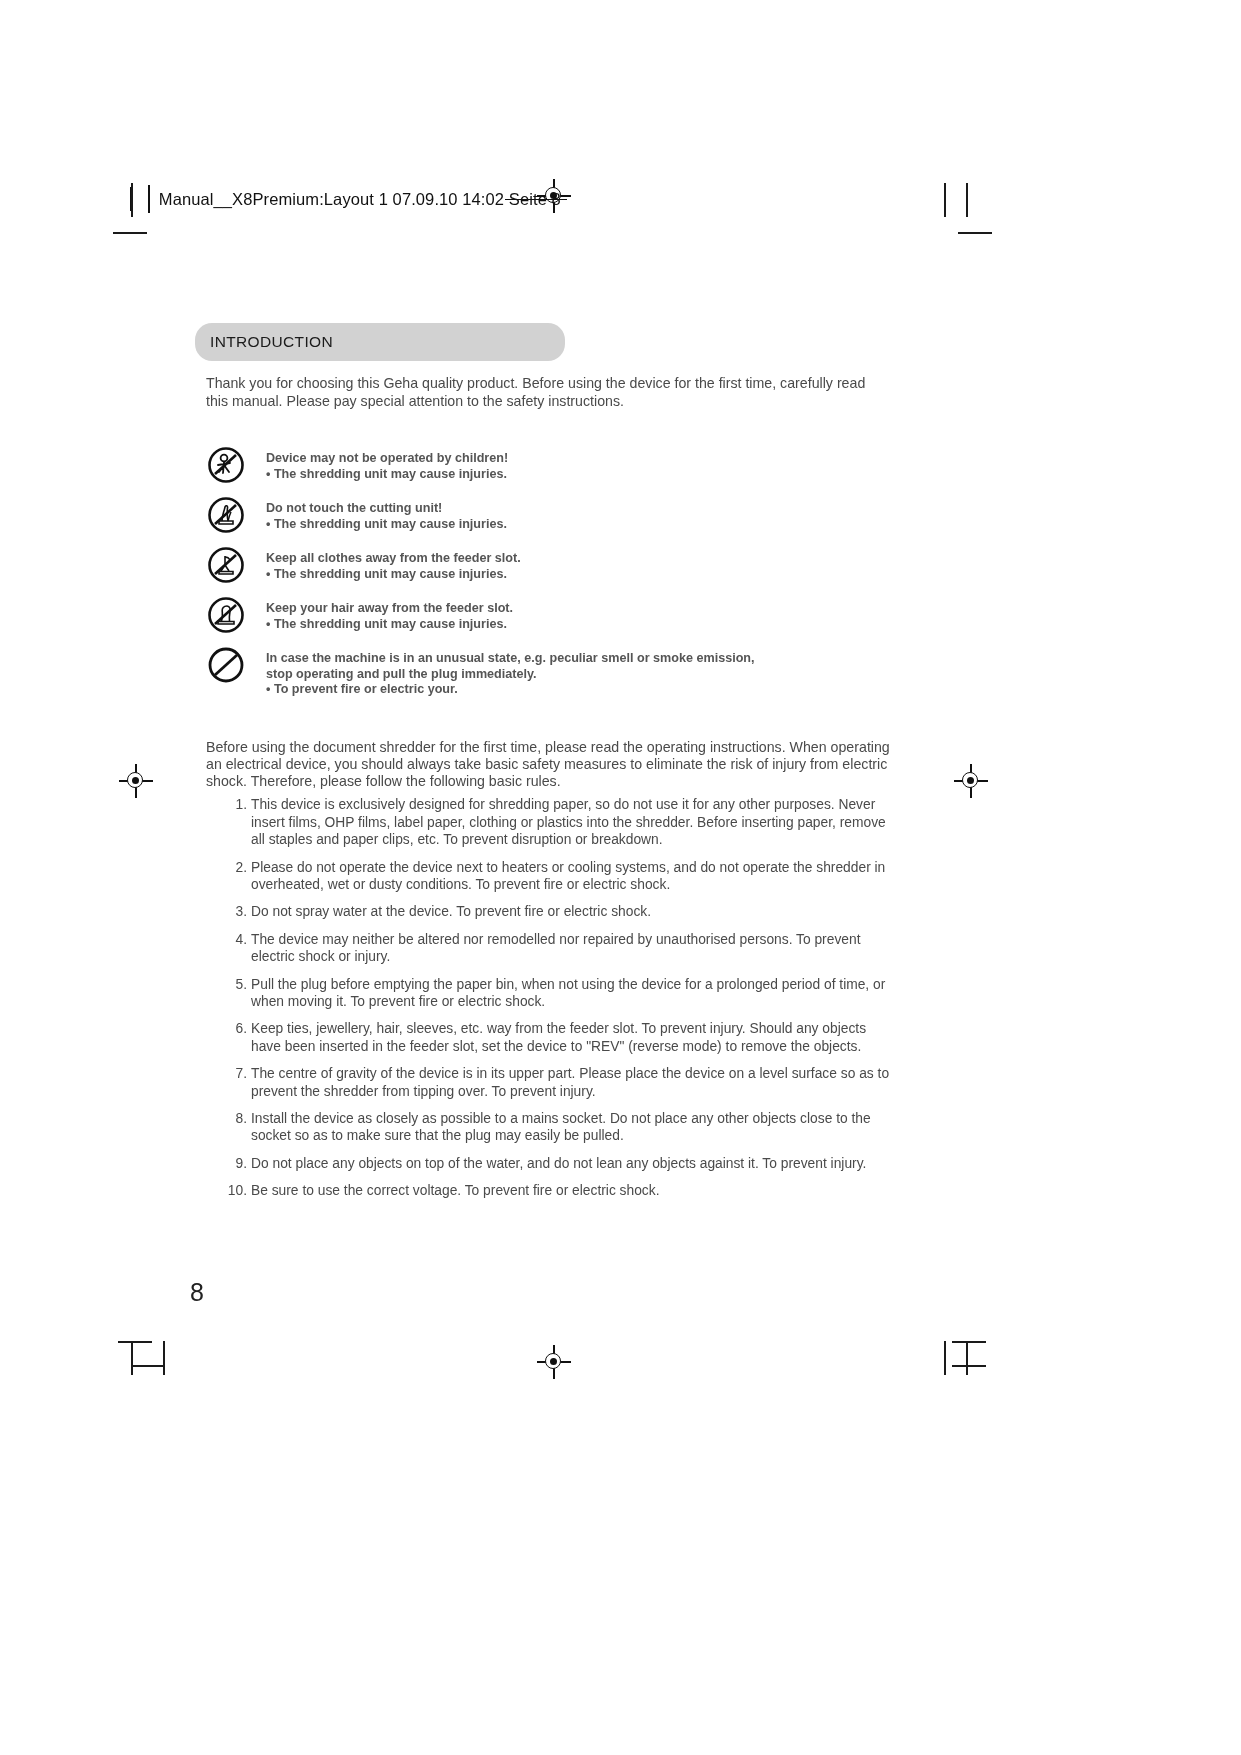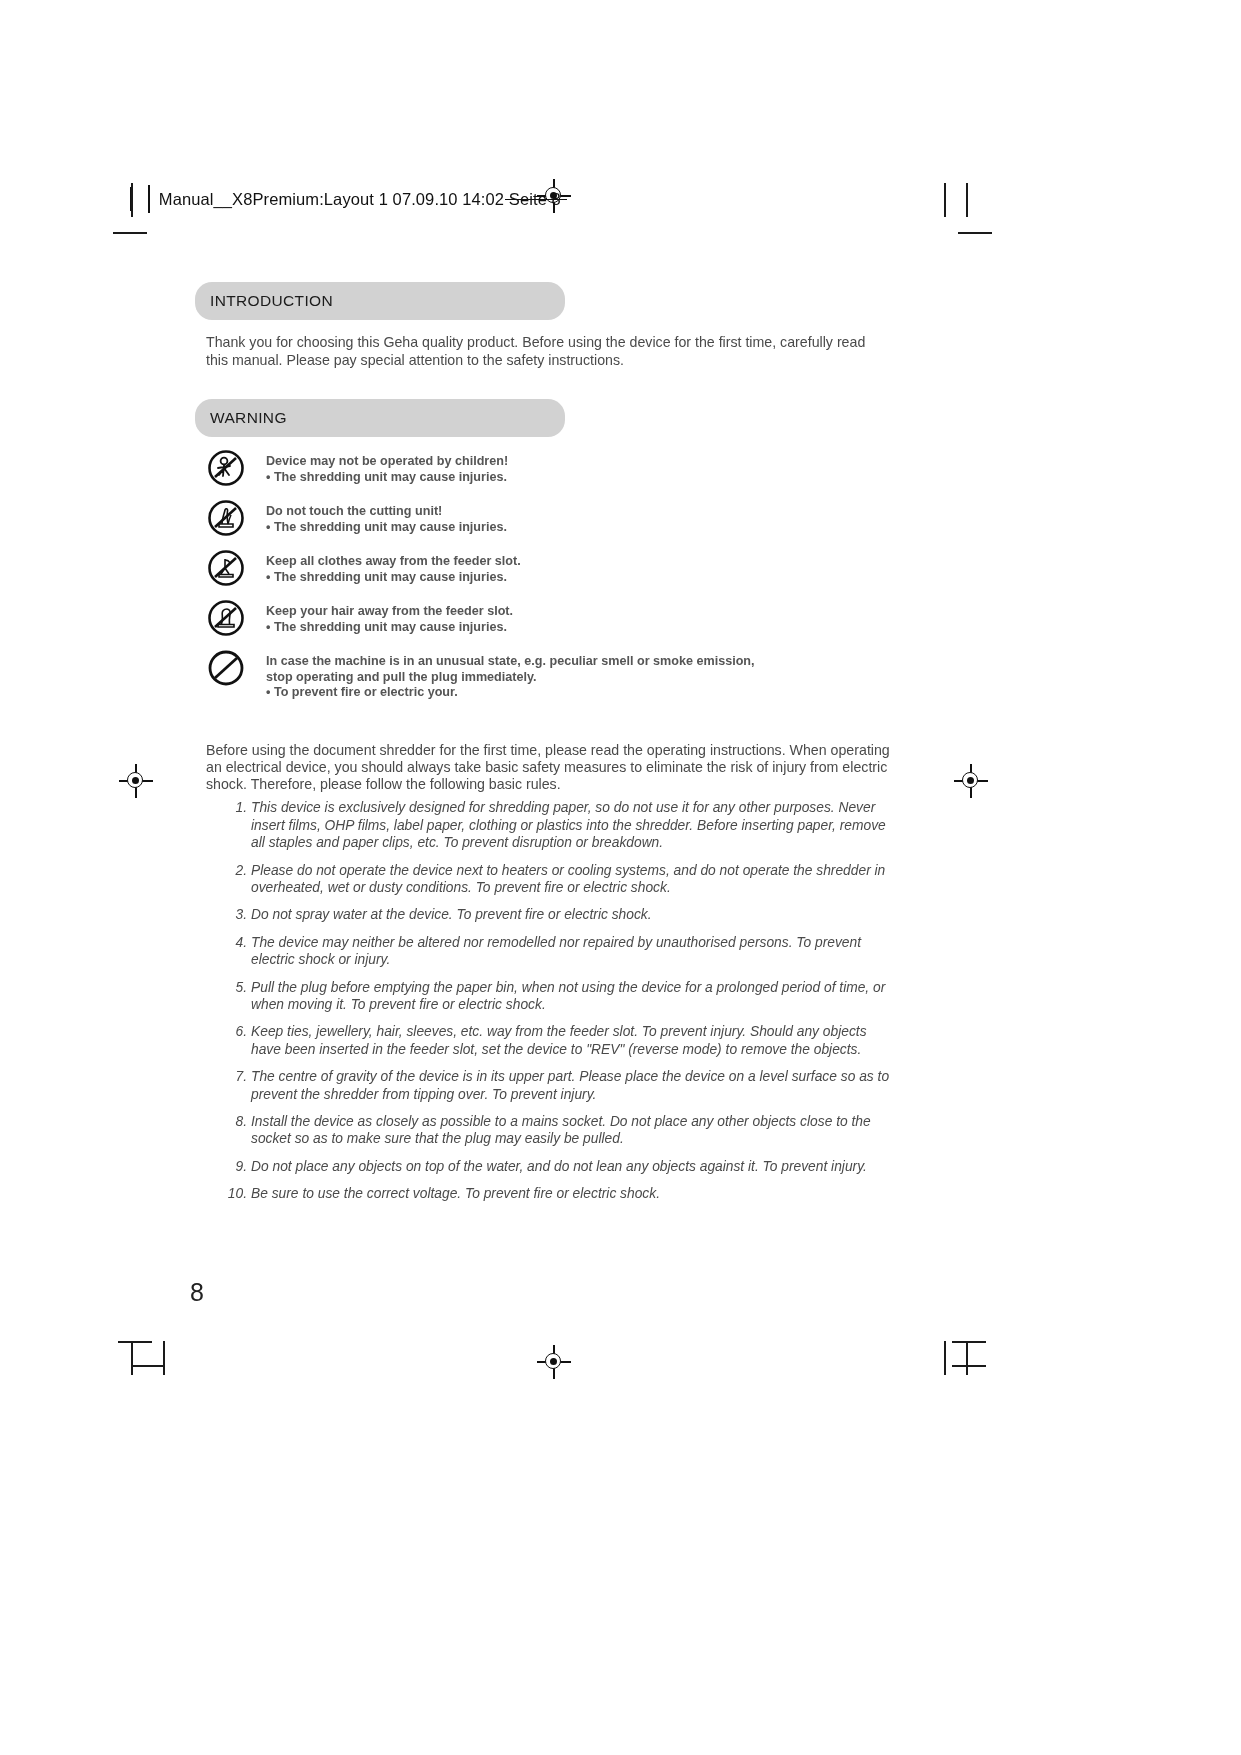--- a/index.html
+++ b/index.html
@@ -87,20 +87,21 @@
   .sec-head {
     background: #d2d2d2;
     border-radius: 17px;
     height: 38px;
     width: 370px;
     display: flex;
     align-items: center;
     padding-left: 15px;
     box-sizing: border-box;
     margin-bottom: 14px;
+    margin-top: 41px;
   }
   .sec-head span {
     font-size: 15.5px;
     color: #1b1b1b;
     letter-spacing: 0.35px;
   }
 
   .body-text {
     font-size: 14.2px;
     line-height: 17.6px;
@@ -149,21 +150,20 @@
     list-style: none;
     counter-reset: rule;
   }
   ol.rules > li {
     position: relative;
     counter-increment: rule;
     font-size: 13.8px;
     line-height: 17.4px;
     color: #4a4a4a;
     margin-bottom: 10px;
-    font-style: italic;
   }
   ol.rules > li::before {
     content: counter(rule) ".";
     position: absolute;
     left: -26px;
     width: 22px;
     text-align: right;
     color: #4a4a4a;
   }
 
@@ -229,23 +229,20 @@
 
 <div class="page">
 
   <div class="sec-head">
     <span>INTRODUCTION</span>
   </div>
   <p class="body-text">Thank you for choosing this Geha quality product. Before using the device for the first time, carefully read this manual. Please pay special attention to the safety instructions.</p>
 
   <div class="gap-a"></div>
 
-  <div class="sec-head">
-    <span>WARNING</span>
-  </div>
 
   <div class="warn-list">
 
     <div class="warn-row">
       <div class="warn-icon">
         <svg width="40" height="40" viewBox="0 0 40 40">
           <circle cx="20" cy="20" r="16.5" fill="#fff" stroke="#111" stroke-width="2.6"></circle>
           <circle cx="18" cy="13" r="3.4" fill="none" stroke="#111" stroke-width="1.8"></circle>
           <path d="M12 20 L24 18 M18 17 L17 28 M18 20 L23 27 M13 27 L17 22" fill="none" stroke="#111" stroke-width="1.8" stroke-linecap="round"></path>
           <line x1="9" y1="29" x2="30" y2="10" stroke="#111" stroke-width="2.6"></line>

